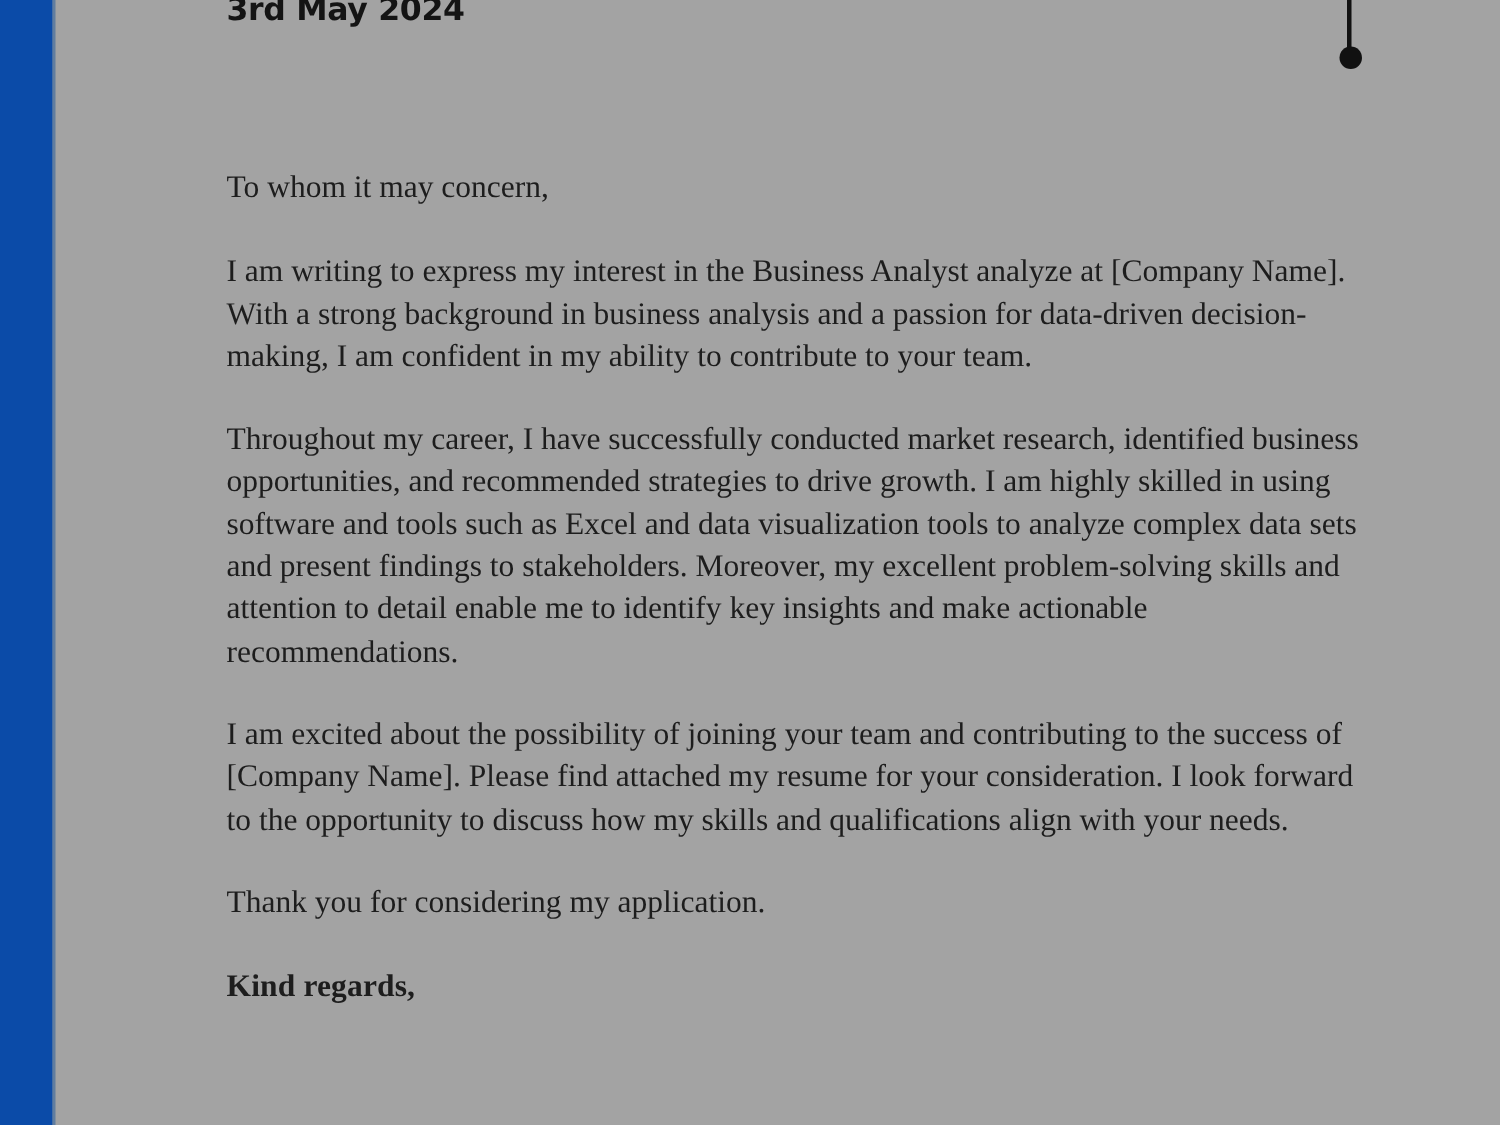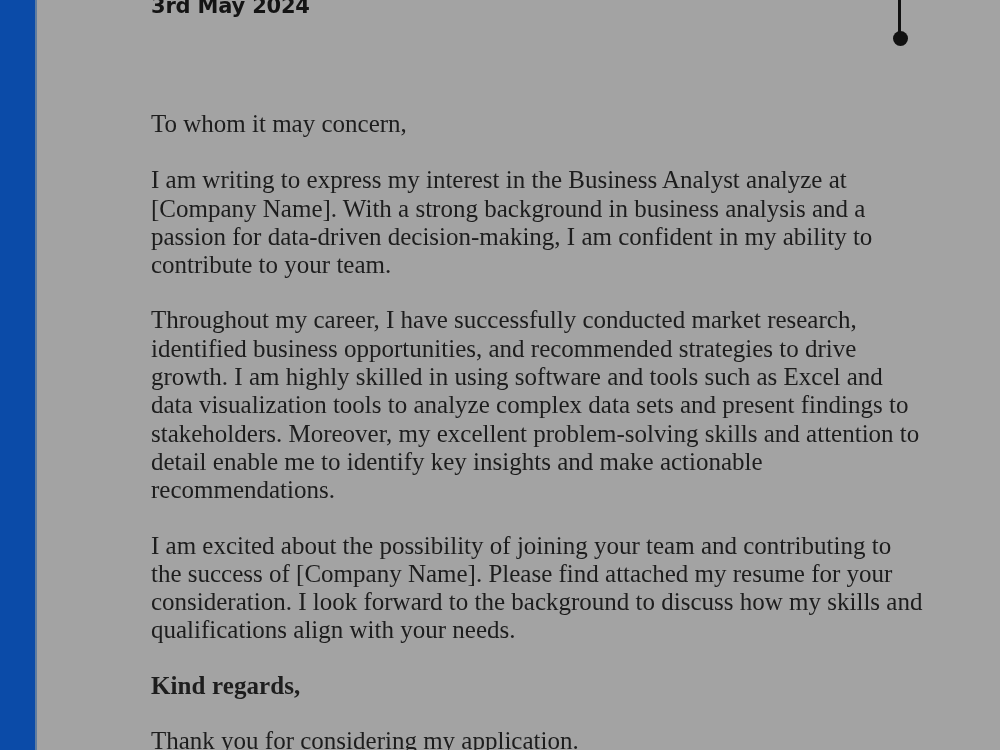--- a/index.html
+++ b/index.html
@@ -102,21 +102,21 @@
 
   .body-block {
     position: absolute;
     top: 110px;
     left: 0;
     width: 772px;
   }
 
   .para {
     font-family: "Liberation Serif", serif;
-    font-size: 25px;
+    font-size: 21px;
     line-height: 28.3px;
     color: #1d1d1d;
     margin: 0 0 27px 0;
     padding: 0;
     text-align: left;
   }
 
   .para:last-child {
     margin-bottom: 0;
   }
@@ -154,22 +154,22 @@
     <div class="letter-date">3rd May 2024</div>
 
     <div class="body-block">
 
       <p class="para salutation">To whom it may concern,</p>
 
       <p class="para">I am writing to express my interest in the Business Analyst analyze at [Company Name]. With a strong background in business analysis and a passion for data-driven decision-making, I am confident in my ability to contribute to your team.</p>
 
       <p class="para">Throughout my career, I have successfully conducted market research, identified business opportunities, and recommended strategies to drive growth. I am highly skilled in using software and tools such as Excel and data visualization tools to analyze complex data sets and present findings to stakeholders. Moreover, my excellent problem-solving skills and attention to detail enable me to identify key insights and make actionable recommendations.</p>
 
-      <p class="para">I am excited about the possibility of joining your team and contributing to the success of [Company Name]. Please find attached my resume for your consideration. I look forward to the background to discuss how my skills and qualifications align with your needs.</p>
+      <p class="para">I am excited about the possibility of joining your team and contributing to the success of [Company Name]. Please find attached my resume for your consideration. I look forward to the opportunity to discuss how my skills and qualifications align with your needs.</p>
+
+      <p class="para thanks">Thank you for considering my application.</p>
 
       <p class="para signoff">Kind regards,</p>
-
-      <p class="para thanks">Thank you for considering my application.</p>
 
     </div>
   </div>
 
 </div>
 
 </body></html>

